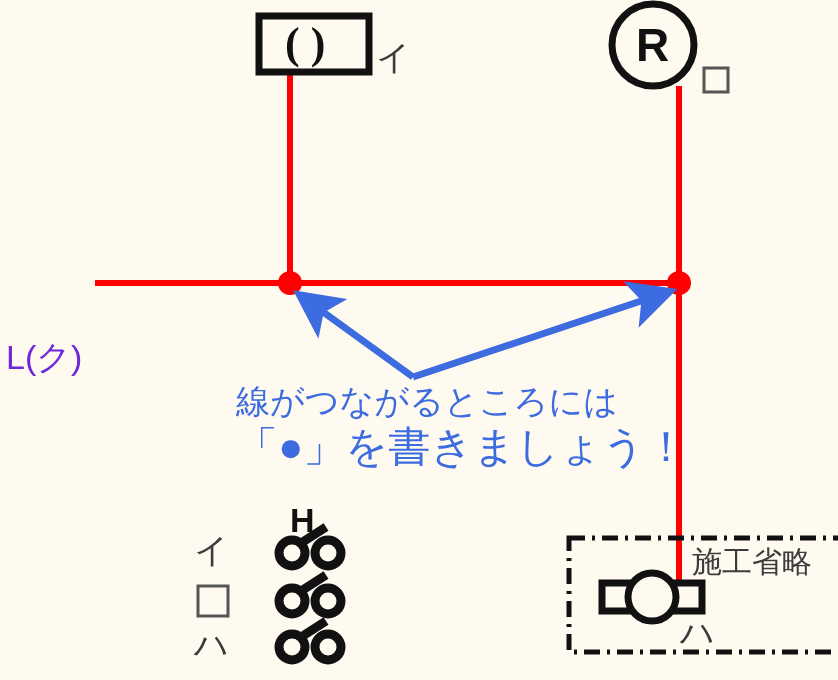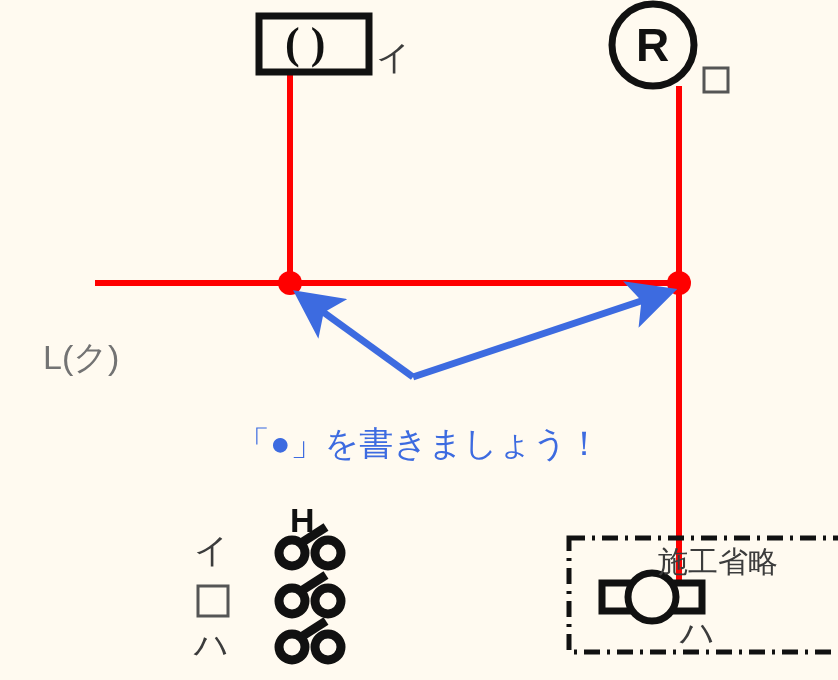--- a/index.html
+++ b/index.html
@@ -87,32 +87,33 @@
 
   </svg>
 
   <div class="txt" style="left:285px; top:22px; font-size:44px; font-weight:bold; color:#111111; font-family:'Liberation Serif', serif;">( )</div>
 
   <div class="txt" style="left:376px; top:40px; font-size:34px; color:#3C3C3C;">イ</div>
 
   <div class="txt" style="left:636px; top:22px; font-size:46px; font-weight:bold; color:#111111; font-family:'Liberation Sans', sans-serif;">R</div>
 
 
-  <div class="txt" style="left:6px; top:340px; font-size:34px; color:#737373;margin-left:37px;">L(ク)</div>
+  <div class="txt" style="left:6px; top:340px; font-size:34px; color:#6d28d9;">L(ク)</div>
 
+  <div class="txt" style="left:236px; top:384px; font-size:34px; color:#3D6BE0;">線がつながるところには</div>
 
-  <div class="txt" style="left:236px; top:426px; font-size:34px; color:#3D6BE0;">「●」を書きましょう！</div>
+  <div class="txt" style="left:236px; top:426px; font-size:42px; color:#3D6BE0;">「●」を書きましょう！</div>
 
   <div class="txt" style="left:290px; top:503px; font-size:34px; font-weight:bold; color:#111111;">H</div>
 
   <div class="txt" style="left:194px; top:533px; font-size:34px; color:#3C3C3C;">イ</div>
 
   <div class="txt" style="left:194px; top:627px; font-size:34px; color:#3C3C3C;">ハ</div>
 
   <div class="txt" style="left:704px; top:68px; font-size:0px; color:#555555;">ロ</div>
 
-  <div class="txt" style="left:658px; top:547px; font-size:30px; color:#3C3C3C;">施工省略</div>
+  <div class="txt" style="left:692px; top:547px; font-size:30px; color:#3C3C3C;">施工省略</div>
 
   <div class="txt" style="left:680px; top:615px; font-size:34px; color:#3C3C3C;">ハ</div>
 
   <div class="txt" style="left:194px; top:581px; font-size:0px; color:#3C3C3C;">ロ</div>
 
 </div>
 
 </body></html>

